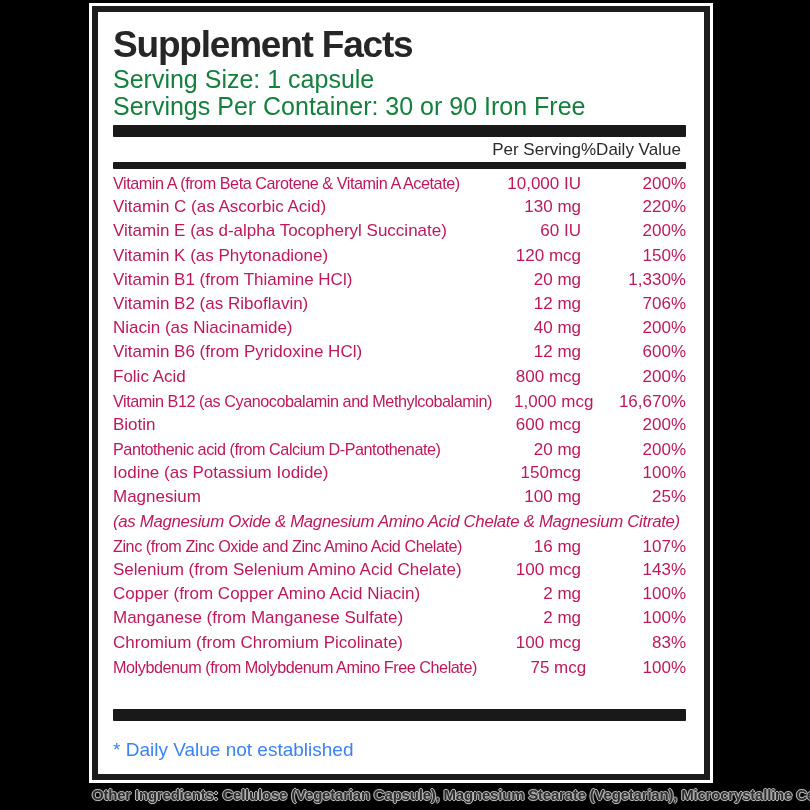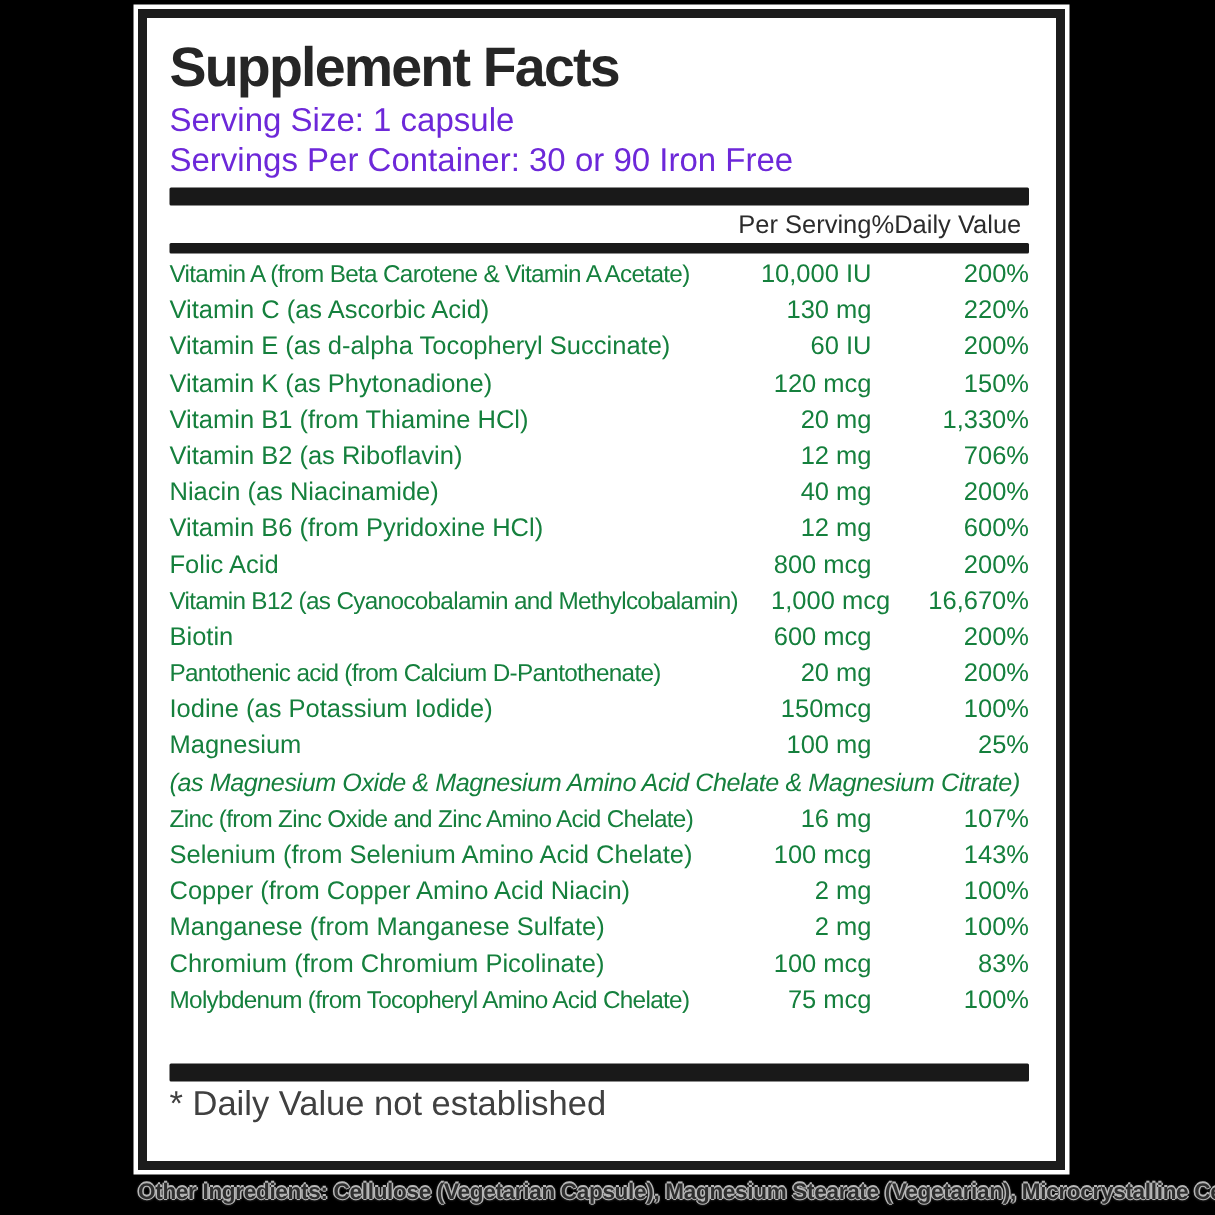--- a/index.html
+++ b/index.html
@@ -33,23 +33,23 @@
   }
   .title {
     font-size: 37px;
     font-weight: bold;
     letter-spacing: -1.2px;
     line-height: 42px;
     color: #262626;
     white-space: nowrap;
   }
   .serving-line {
-    font-size: 22px;
+    font-size: 25px;
     line-height: 27px;
-    color: #6d28d9;
+    color: #15803d;
     white-space: nowrap;
   }
   .bar {
     background: #191919;
     border-radius: 1px;
   }
   .bar.thick { height: 12px; margin-top: 5px; }
   .bar.mid   { height: 7px; }
   .bar.foot  { height: 12px; }
   .hdr-row {
@@ -62,33 +62,33 @@
   .hdr-spacer { flex: 1 1 auto; }
   .hdr-amt { width: 115px; text-align: right; white-space: nowrap; }
   .hdr-dv  { width: 105px; white-space: nowrap; }
   .rows { margin-top: 2px; }
   .row {
     display: flex;
     align-items: baseline;
     height: 24.2px;
     line-height: 24.2px;
     font-size: 17px;
-    color: #15803d;
+    color: #be185d;
   }
   .row .name { flex: 1 1 auto; white-space: nowrap; overflow: visible; }
   .row .amt  { width: 115px; text-align: right; white-space: nowrap; }
   .row .dv   { width: 105px; text-align: right; white-space: nowrap; }
   .row.tight .name  { font-size: 16.2px; letter-spacing: -0.45px; }
   .row.full .name   { letter-spacing: -0.3px; font-size: 16.8px; font-style: italic; }
   .gap { height: 30px; }
   .footnote {
-    font-size: 23px;
+    font-size: 19px;
     line-height: 22px;
-    padding-top: 3px;
-    color: #404040;
+    padding-top: 18px;
+    color: #3b82f6;
     white-space: nowrap;
   }
   .other-ingredients {
     position: absolute;
     left: 92px;
     top: 784px;
     width: 618px;
     text-align: center;
     font-size: 15px;
     font-weight: bold;
@@ -219,21 +219,21 @@
     <span class="name">Manganese (from Manganese Sulfate)</span>
     <span class="amt">2 mg</span>
     <span class="dv">100%</span>
   </div>
         <div class="row">
     <span class="name">Chromium (from Chromium Picolinate)</span>
     <span class="amt">100 mcg</span>
     <span class="dv">83%</span>
   </div>
         <div class="row tight">
-    <span class="name">Molybdenum (from Tocopheryl Amino Acid Chelate)</span>
+    <span class="name">Molybdenum (from Molybdenum Amino Free Chelate)</span>
     <span class="amt">75 mcg</span>
     <span class="dv">100%</span>
   </div>
       </div>
 
     <div class="gap"></div>
 
     <div class="bar foot"></div>
 
     <div class="footnote">* Daily Value not established</div>

